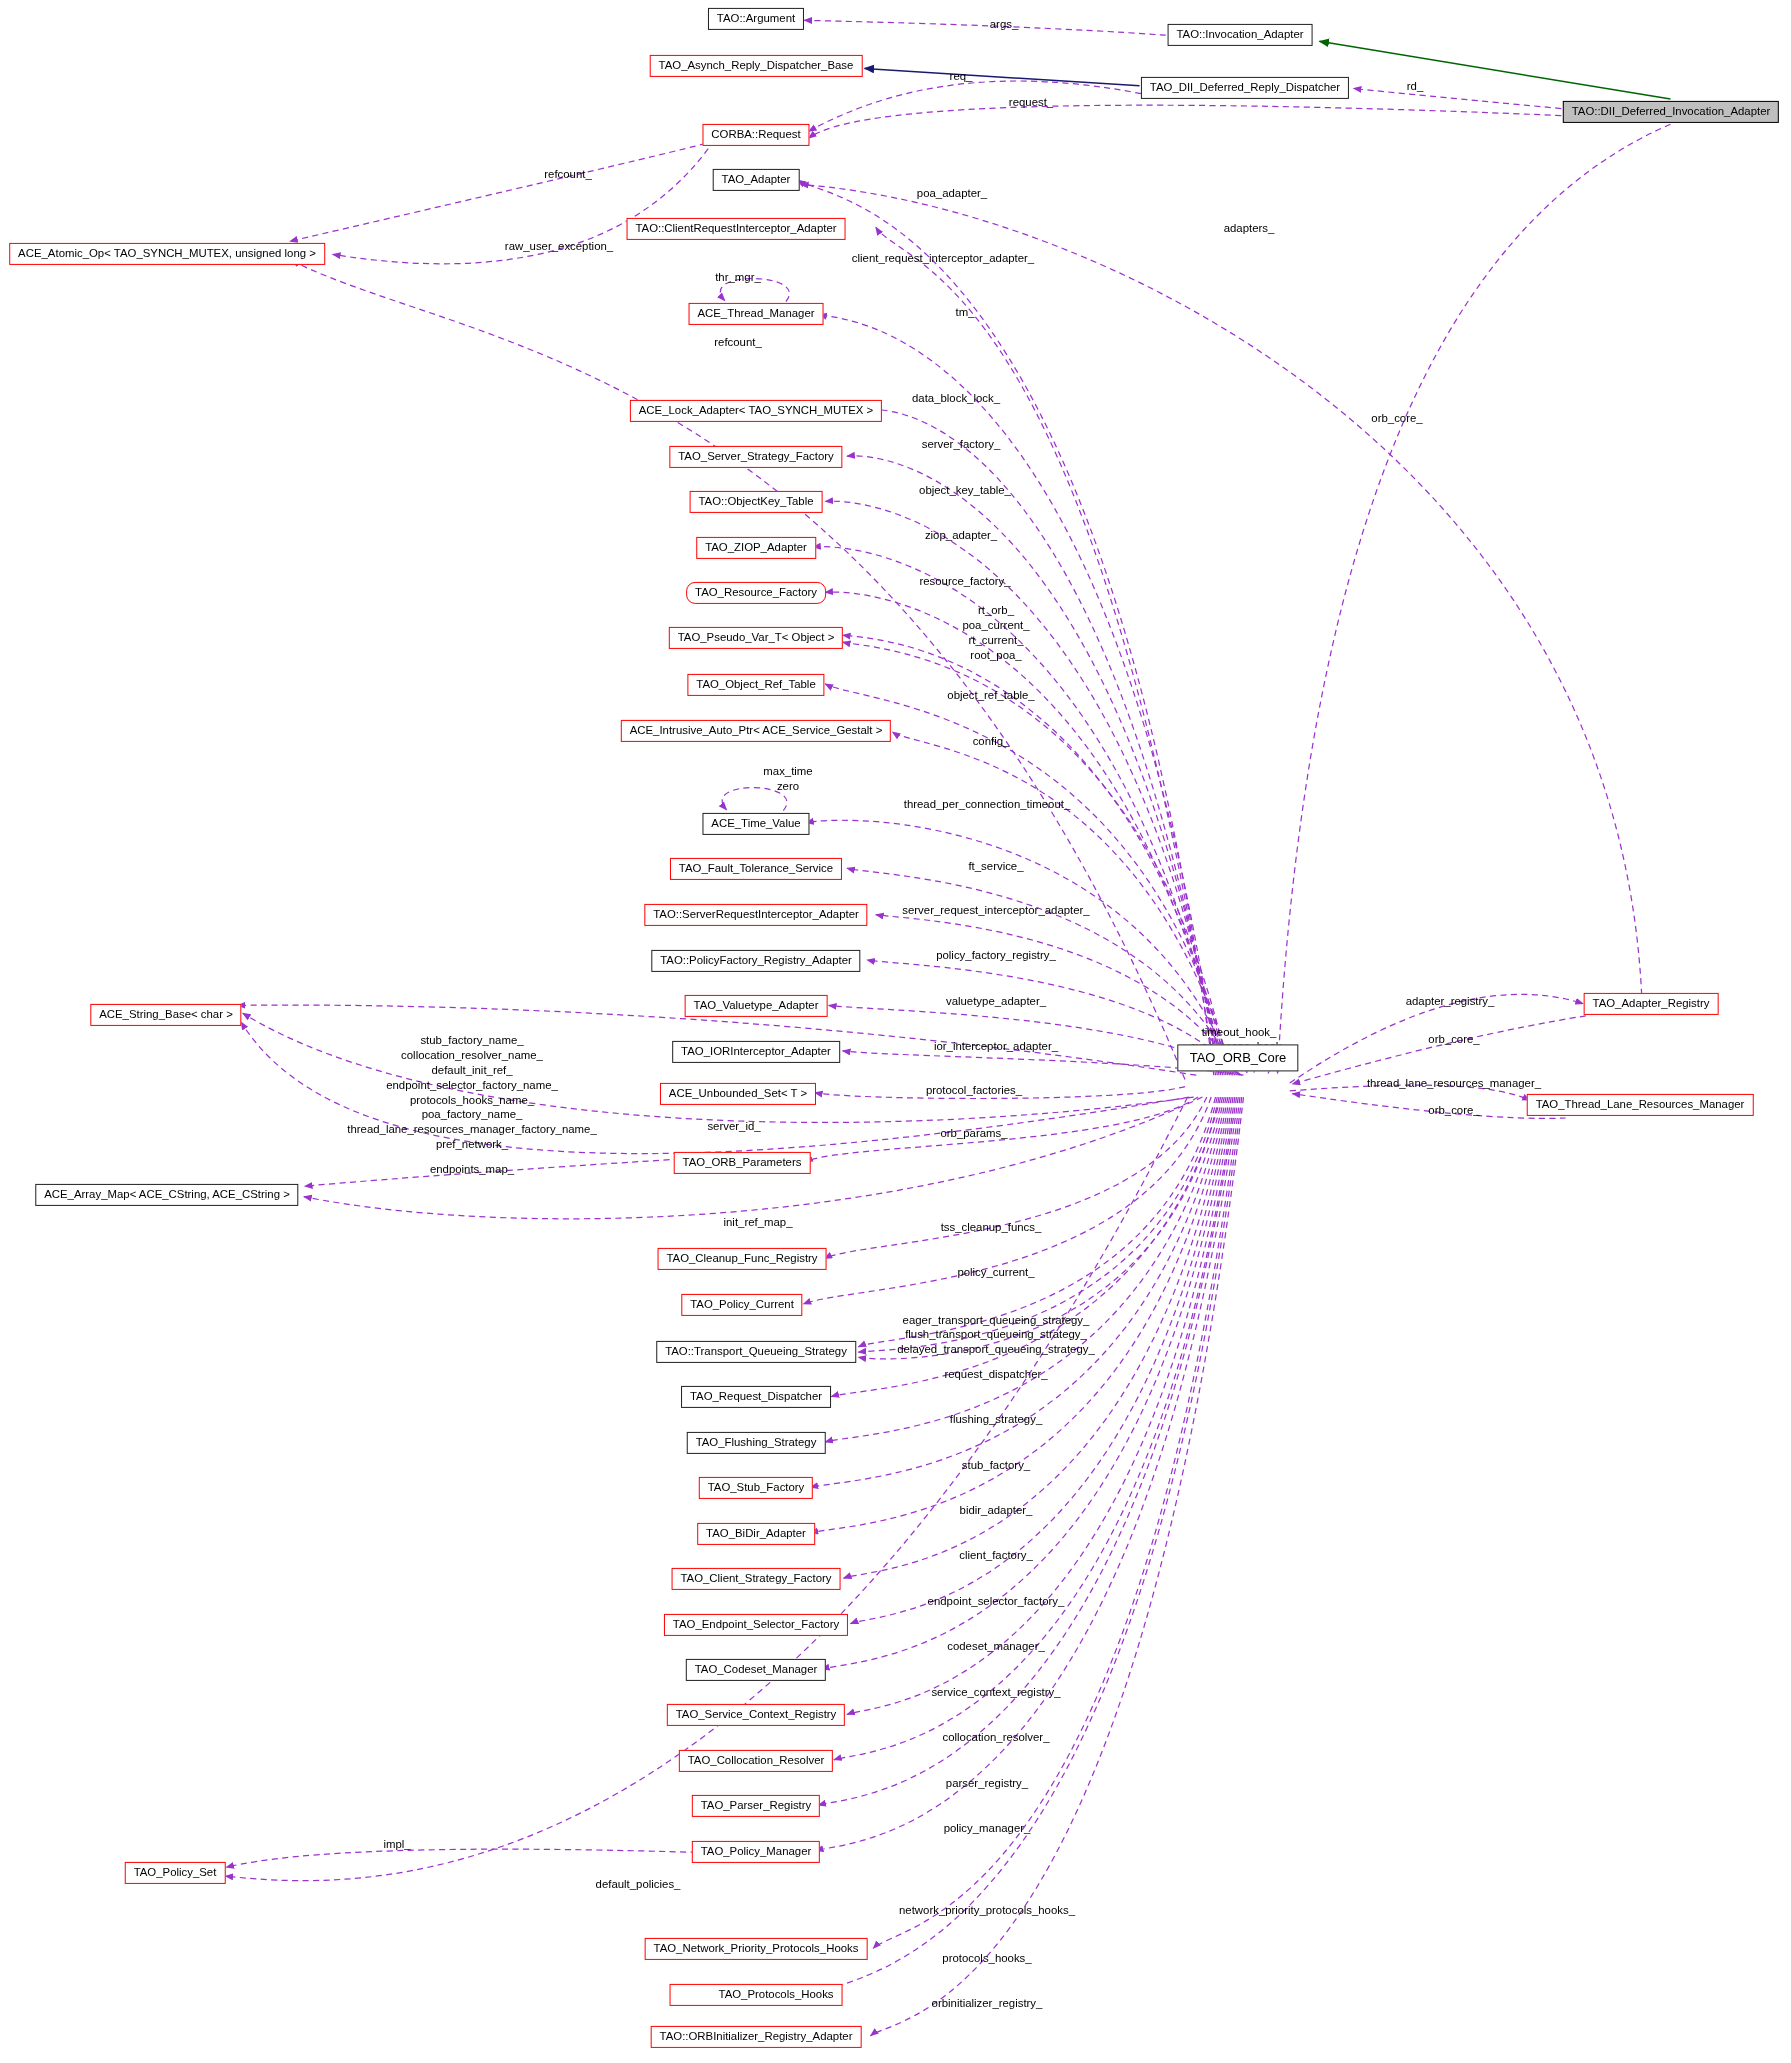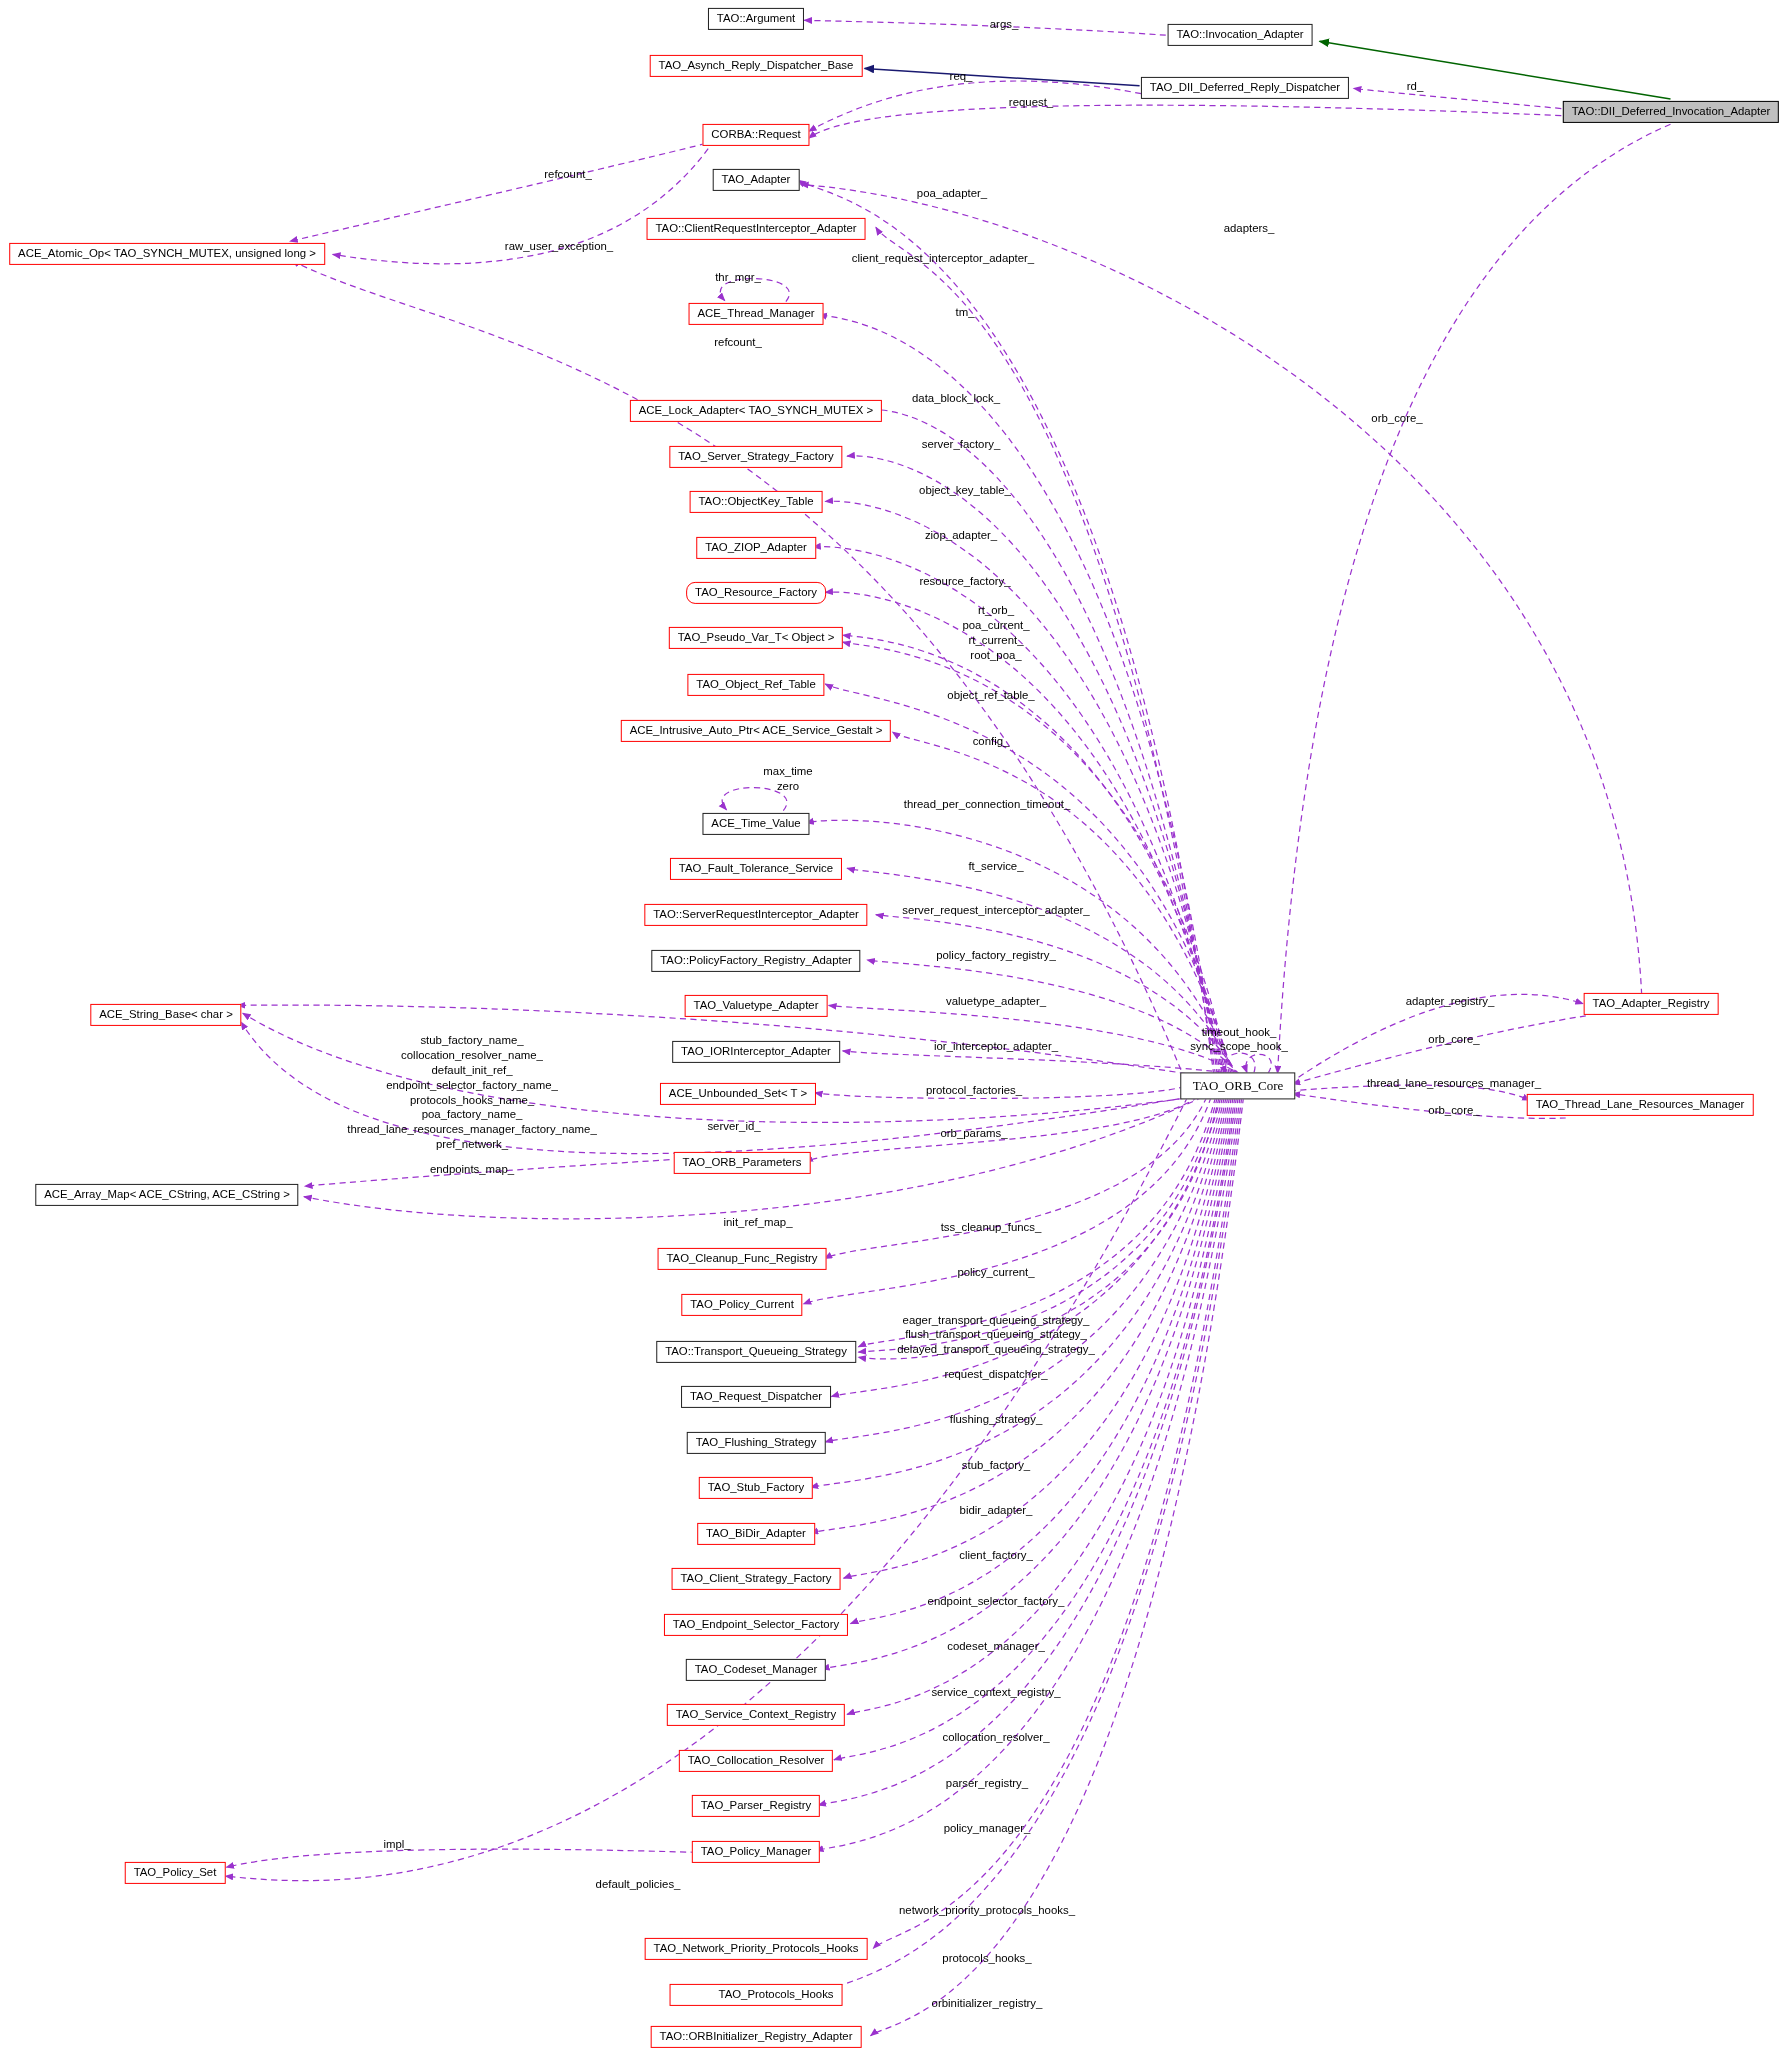--- a/index.html
+++ b/index.html
@@ -175,39 +175,39 @@
       <div class="elabel" style="left: 987px; top: 2004px;">orbinitializer_registry_</div>
     </div>
   <div id="nodes">
       <div class="node b" style="left: 756px; top: 19px;">TAO::Argument</div>
       <div class="node b" style="left: 1240px; top: 35px;">TAO::Invocation_Adapter</div>
       <div class="node r" style="left: 756px; top: 66px;">TAO_Asynch_Reply_Dispatcher_Base</div>
       <div class="node b" style="left: 1245px; top: 88px;">TAO_DII_Deferred_Reply_Dispatcher</div>
       <div class="node f" style="left: 1671px; top: 112px;">TAO::DII_Deferred_Invocation_Adapter</div>
       <div class="node r" style="left: 756px; top: 135px;">CORBA::Request</div>
       <div class="node b" style="left: 756px; top: 180px;">TAO_Adapter</div>
-      <div class="node r" style="left: 756px; top: 229px;">TAO::ClientRequestInterceptor_Adapter</div>
+      <div class="node r" style="left: 736px; top: 229px;">TAO::ClientRequestInterceptor_Adapter</div>
       <div class="node r" style="left: 167px; top: 254px;">ACE_Atomic_Op&lt; TAO_SYNCH_MUTEX, unsigned long &gt;</div>
       <div class="node r" style="left: 756px; top: 314px;">ACE_Thread_Manager</div>
       <div class="node r" style="left: 756px; top: 411px;">ACE_Lock_Adapter&lt; TAO_SYNCH_MUTEX &gt;</div>
       <div class="node r" style="left: 756px; top: 457px;">TAO_Server_Strategy_Factory</div>
       <div class="node r" style="left: 756px; top: 502px;">TAO::ObjectKey_Table</div>
       <div class="node r" style="left: 756px; top: 548px;">TAO_ZIOP_Adapter</div>
       <div class="node r" style="left: 756px; top: 593px; border-radius: 9px;">TAO_Resource_Factory</div>
       <div class="node r" style="left: 756px; top: 638px;">TAO_Pseudo_Var_T&lt; Object &gt;</div>
       <div class="node r" style="left: 756px; top: 685px;">TAO_Object_Ref_Table</div>
       <div class="node r" style="left: 756px; top: 731px;">ACE_Intrusive_Auto_Ptr&lt; ACE_Service_Gestalt &gt;</div>
       <div class="node b" style="left: 756px; top: 824px;">ACE_Time_Value</div>
       <div class="node r" style="left: 756px; top: 869px;">TAO_Fault_Tolerance_Service</div>
       <div class="node r" style="left: 756px; top: 915px;">TAO::ServerRequestInterceptor_Adapter</div>
       <div class="node b" style="left: 756px; top: 961px;">TAO::PolicyFactory_Registry_Adapter</div>
       <div class="node r" style="left: 756px; top: 1006px;">TAO_Valuetype_Adapter</div>
       <div class="node b" style="left: 756px; top: 1052px;">TAO_IORInterceptor_Adapter</div>
       <div class="node r" style="left: 738px; top: 1094px;">ACE_Unbounded_Set&lt; T &gt;</div>
-      <div class="node c" style="left: 1238px; top: 1086px; font-family: Liberation Serif, serif;">TAO_ORB_Core</div>
+      <div class="node c" style="left: 1238px; top: 1058px;">TAO_ORB_Core</div>
       <div class="node r" style="left: 1651px; top: 1004px;">TAO_Adapter_Registry</div>
       <div class="node r" style="left: 1640px; top: 1105px;">TAO_Thread_Lane_Resources_Manager</div>
       <div class="node r" style="left: 166px; top: 1015px;">ACE_String_Base&lt; char &gt;</div>
       <div class="node r" style="left: 742px; top: 1163px;">TAO_ORB_Parameters</div>
       <div class="node b" style="left: 167px; top: 1195px;">ACE_Array_Map&lt; ACE_CString, ACE_CString &gt;</div>
       <div class="node r" style="left: 742px; top: 1259px;">TAO_Cleanup_Func_Registry</div>
       <div class="node r" style="left: 742px; top: 1305px;">TAO_Policy_Current</div>
       <div class="node b" style="left: 756px; top: 1352px;">TAO::Transport_Queueing_Strategy</div>
       <div class="node b" style="left: 756px; top: 1397px;">TAO_Request_Dispatcher</div>
       <div class="node b" style="left: 756px; top: 1443px;">TAO_Flushing_Strategy</div>

